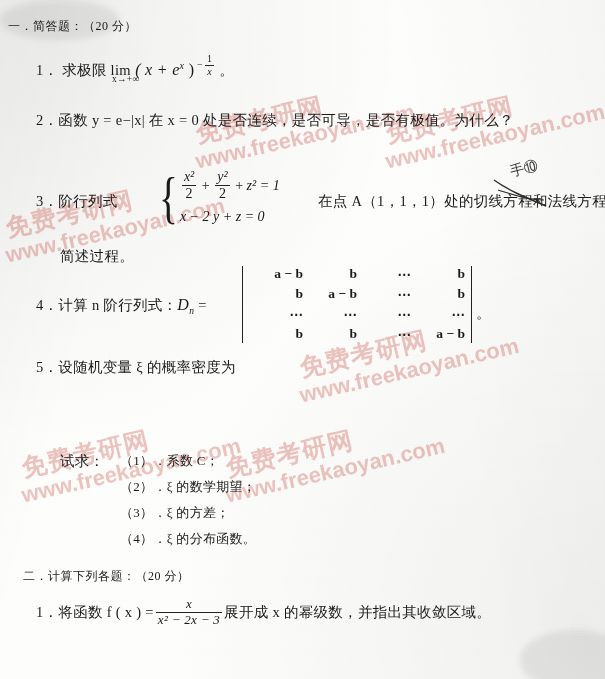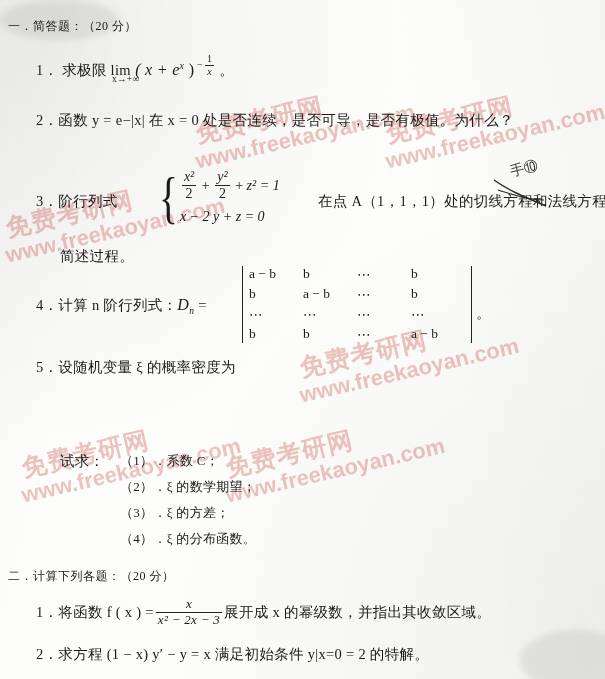--- a/index.html
+++ b/index.html
@@ -133,22 +133,23 @@
     gap: 3px;
     text-align: center;
   }
   .mrow {
     display: flex;
     gap: 0;
   }
   .mrow span {
     display: inline-block;
     width: 54px;
-    text-align: left;
+    text-align: right;
     white-space: nowrap;
+    font-weight: bold;
   }
   
   .ink {
     position: absolute;
     color: #3a3a3a;
     font-family: "Liberation Sans", sans-serif;
     font-size: 13px;
     z-index: 4;
   }
   .smudge {
@@ -279,26 +280,23 @@
   <div class="item" style="left:36px; top:358px;">
     <span>5．</span><span>设随机变量 ξ 的概率密度为</span>
   </div>
   <div class="item" style="left:60px; top:452px;">试求：</div>
 
   <div class="item small" style="left:120px; top:452px;">（1）．系数 C；</div>
   <div class="item small" style="left:120px; top:478px;">（2）．ξ 的数学期望；</div>
   <div class="item small" style="left:120px; top:504px;">（3）．ξ 的方差；</div>
   <div class="item small" style="left:120px; top:530px;">（4）．ξ 的分布函数。</div>
 
-  <div class="sec" style="left:8px; top:568px;">二．计算下列各题：（20 分）</div>
+  <div class="sec" style="left:23px; top:568px;">二．计算下列各题：（20 分）</div>
 
   <div class="item" style="left:36px; top:598px;">
     <span>1．</span><span>将函数 f ( x ) =</span><span class="frac" style="font-size:13px;">
       <span class="num mi">x</span>
       <span class="den mi">x² − 2x − 3</span>
     </span><span>展开成 x 的幂级数，并指出其收敛区域。</span>
   </div>
 
-  <div class="item" style="left:36px; top:645px;">
-    <span>2．</span><span>求方程 (1 − x) y′ − y = x 满足初始条件 y|x=0 = 2 的特解。</span>
-  </div>
 
 </div>
 
 </body></html>

